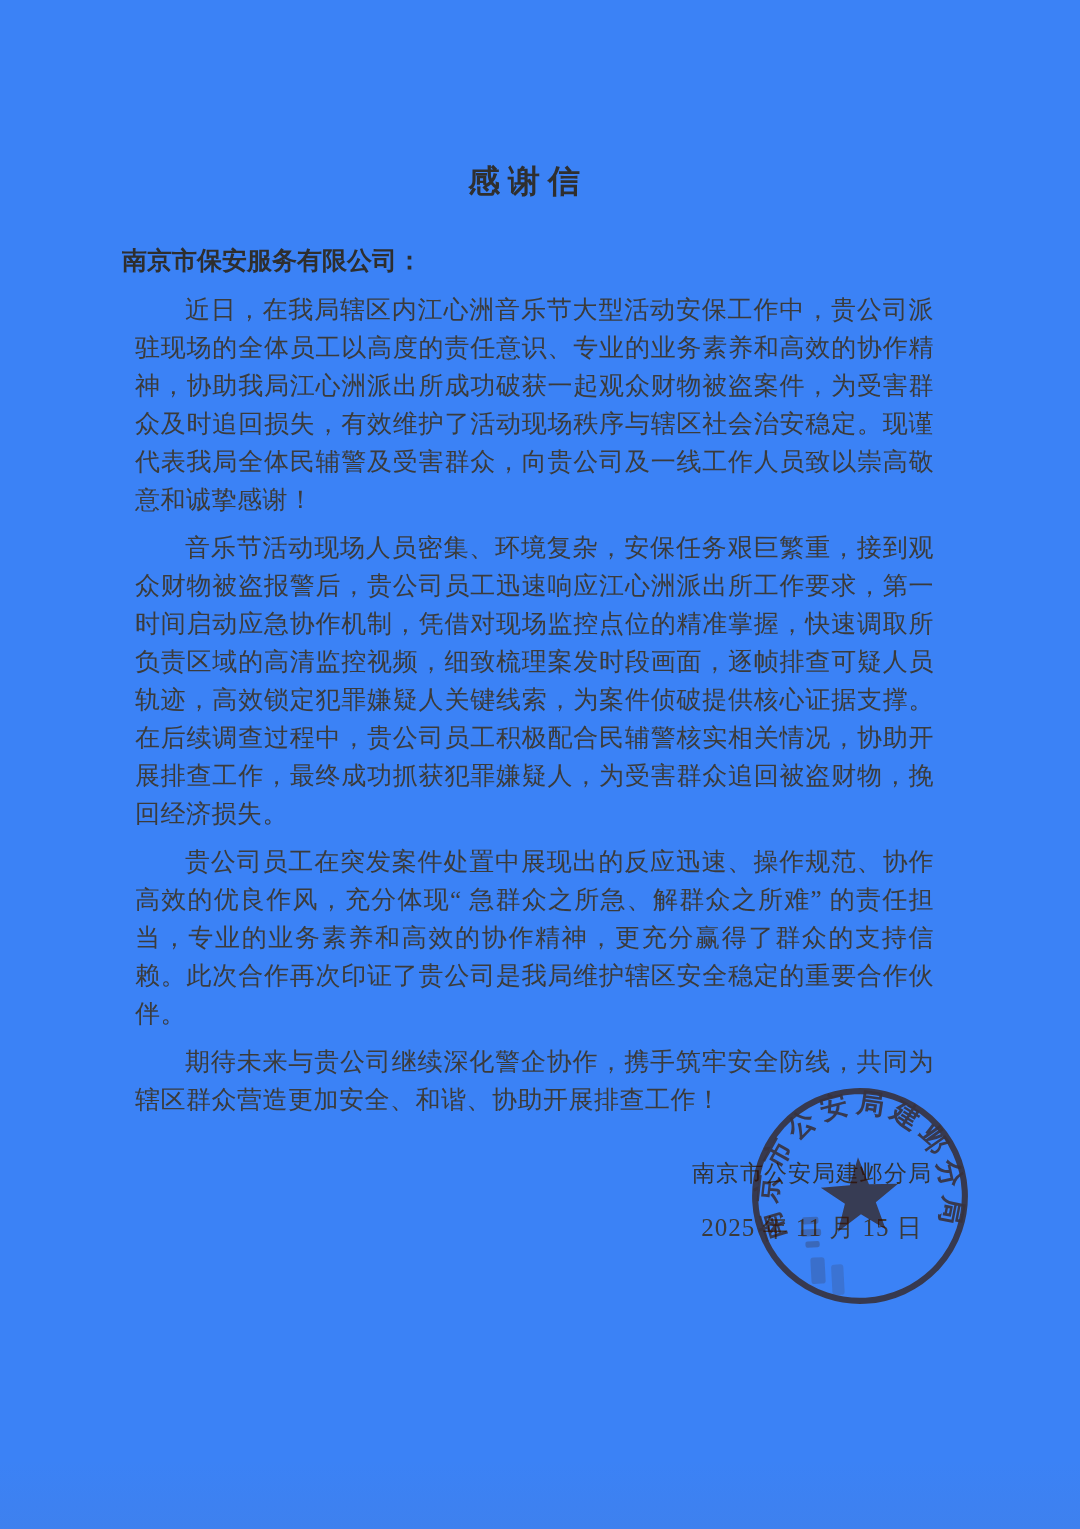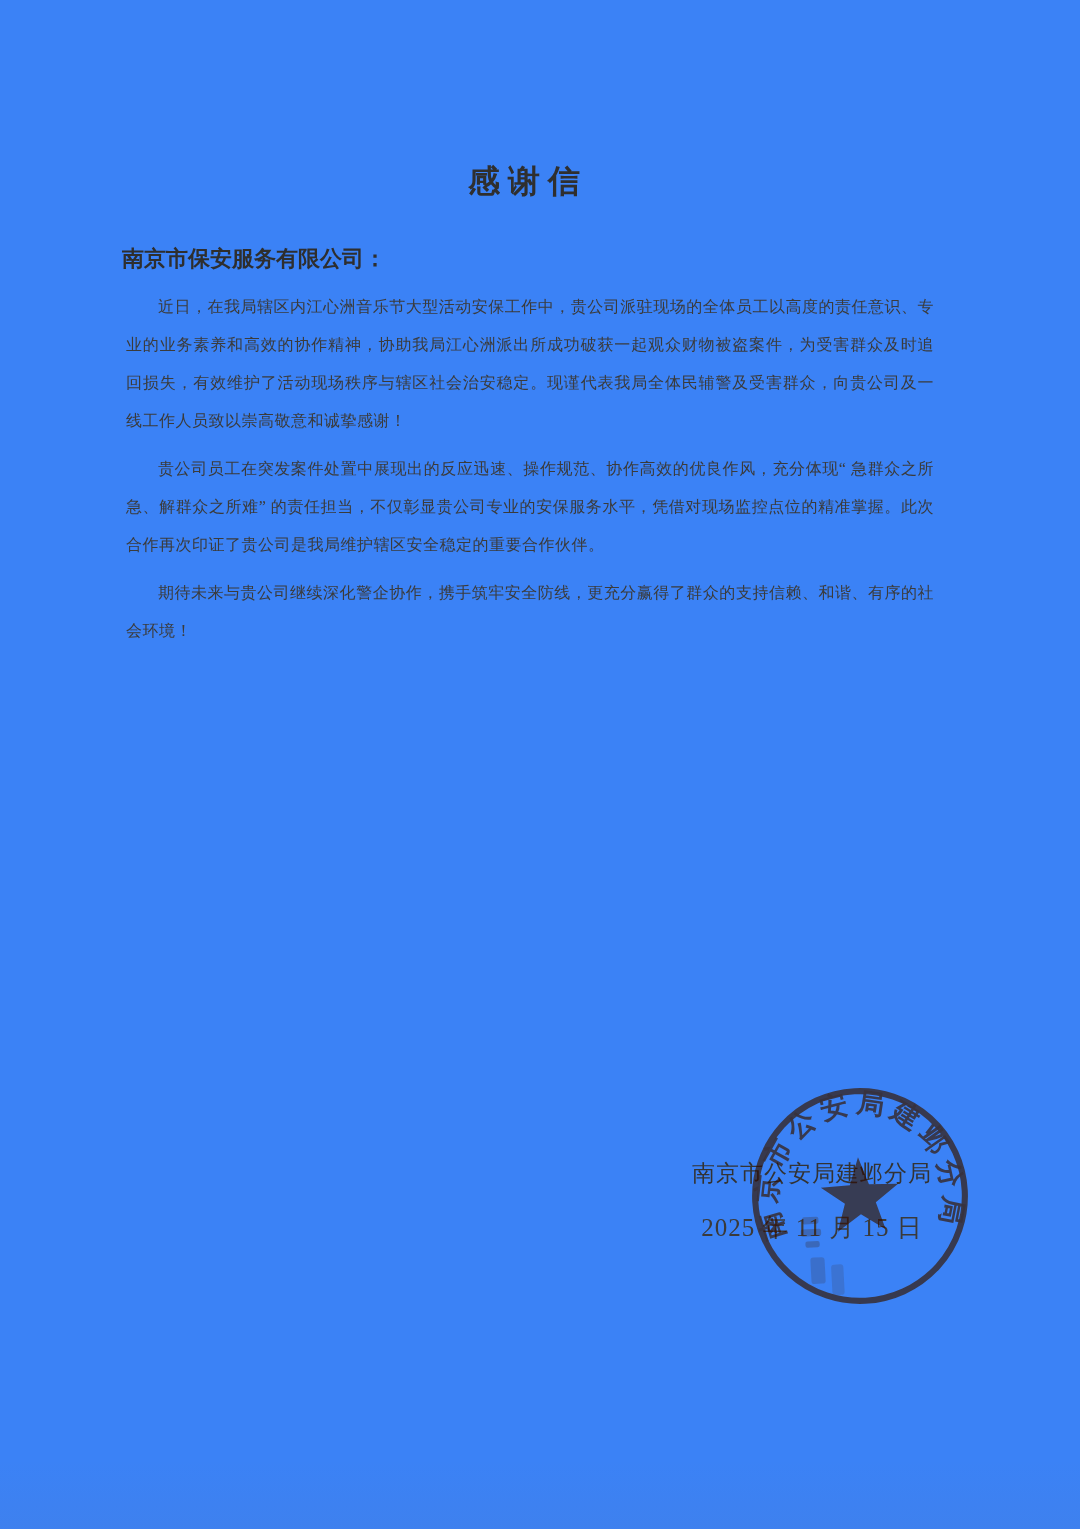--- a/index.html
+++ b/index.html
@@ -28,31 +28,31 @@
   }
   .title{
     text-align:center;
     font-size:32px;
     font-weight:bold;
     letter-spacing:8px;
     color:#2f2f2f;
     margin:0 0 40px 0;
   }
   .recipient{
-    font-size:22px;
+    font-size:25px;
     font-weight:bold;
     color:#2e2e2e;
     margin-bottom:14px;
   }
   .para{
-    font-size:16px;
+    font-size:25px;
     line-height:38px;
     text-align:justify;
     text-indent:2em;
-    margin:0 0 10px 4px;
+    margin:0 0 10px 13px;
     letter-spacing:0.5px;
   }
   .signature-block{
     position:absolute;
     right:148px;
     top:1158px;
     text-align:center;
     z-index:1;
   }
   .signature-org{
@@ -81,22 +81,23 @@
 <body>
 
 <div class="page">
 
   <div class="content">
     <h1 class="title">感谢信</h1>
 
     <div class="recipient">南京市保安服务有限公司：</div>
 
     <p class="para">近日，在我局辖区内江心洲音乐节大型活动安保工作中，贵公司派驻现场的全体员工以高度的责任意识、专业的业务素养和高效的协作精神，协助我局江心洲派出所成功破获一起观众财物被盗案件，为受害群众及时追回损失，有效维护了活动现场秩序与辖区社会治安稳定。现谨代表我局全体民辅警及受害群众，向贵公司及一线工作人员致以崇高敬意和诚挚感谢！</p>
-    <p class="para">贵公司员工在突发案件处置中展现出的反应迅速、操作规范、协作高效的优良作风，充分体现“ 急群众之所急、解群众之所难” 的责任担当，不仅彰显贵公司专业的安保服务水平，凭借对现场监控点位的精准掌握。此次合作再次印证了贵公司是我局维护辖区安全稳定的重要合作伙伴。</p>
-    <p class="para">期待未来与贵公司继续深化警企协作，携手筑牢安全防线，更充分赢得了群众的支持信赖、和谐、有序的社会环境！</p>
+    <p class="para">音乐节活动现场人员密集、环境复杂，安保任务艰巨繁重，接到观众财物被盗报警后，贵公司员工迅速响应江心洲派出所工作要求，第一时间启动应急协作机制，凭借对现场监控点位的精准掌握，快速调取所负责区域的高清监控视频，细致梳理案发时段画面，逐帧排查可疑人员轨迹，高效锁定犯罪嫌疑人关键线索，为案件侦破提供核心证据支撑。在后续调查过程中，贵公司员工积极配合民辅警核实相关情况，协助开展排查工作，最终成功抓获犯罪嫌疑人，为受害群众追回被盗财物，挽回经济损失。</p>
+    <p class="para">贵公司员工在突发案件处置中展现出的反应迅速、操作规范、协作高效的优良作风，充分体现“ 急群众之所急、解群众之所难” 的责任担当，专业的业务素养和高效的协作精神，更充分赢得了群众的支持信赖。此次合作再次印证了贵公司是我局维护辖区安全稳定的重要合作伙伴。</p>
+    <p class="para">期待未来与贵公司继续深化警企协作，携手筑牢安全防线，共同为辖区群众营造更加安全、和谐、协助开展排查工作！</p>
   </div>
 
   <div class="signature-block">
     <div class="signature-org">南京市公安局建邺分局</div>
     <div class="signature-date">2025 年 11 月 15 日</div>
   </div>
 
   <svg class="seal" viewBox="0 0 220 220" xmlns="http://www.w3.org/2000/svg" aria-hidden="true">
 
     <circle cx="110" cy="110" r="103" fill="none" stroke="#e9532f" stroke-width="6" opacity="0.9"></circle>

